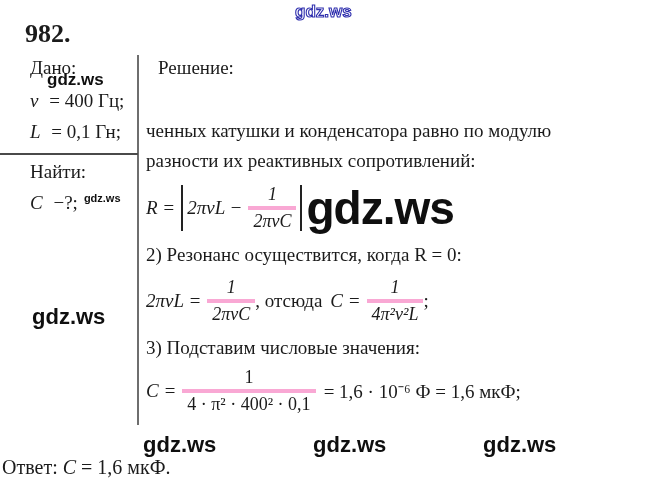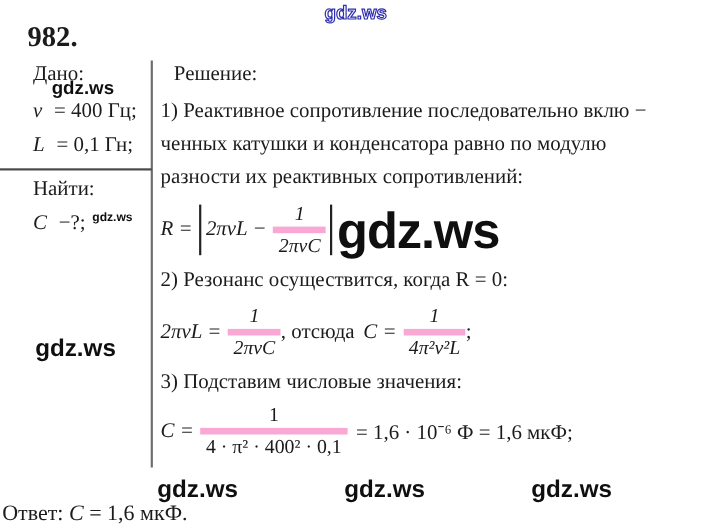--- a/index.html
+++ b/index.html
@@ -29,21 +29,21 @@
 
   
   .vline { border-left:2px solid #6e6e6e; width:0; }
   .hline { border-top:2px solid #4a4a4a; height:0; }
 
   
   .formula { display:flex; align-items:center; font-size:19px; white-space:nowrap; }
   .formula > * { flex:0 0 auto; }
   .frac { display:inline-block; text-align:center; font-size:18px; line-height:1.15; vertical-align:middle; }
   .frac .num { display:block; padding:0 5px 1px 5px; }
-  .frac .den { display:block; border-top:6px solid #f9a8d4; padding:1px 5px 0 5px;text-align:center; }
+  .frac .den { display:block; border-top:4px solid #f9a8d4; padding:1px 5px 0 5px;text-align:center; }
   .abs-bar { display:inline-block; width:0; height:46px; border-left:2px solid #222; margin:0 4px; }
   .gap-s { margin-left:6px; } .gap-m { margin-left:8px; }
 </style>
 </head>
 <body>
 
 <div class="page">
 
   <div class="abs wm-outline wm-tiny" style="left:295px; top:2px;">gdz.ws</div>
 
@@ -71,21 +71,20 @@
 
   <div class="abs txt" style="left:30px; top:192px;">
     <span class="it">C</span>
     <span class="gap-s">−?;</span><span class="wm wm-sup">gdz.ws</span>
   </div>
 
   <div class="abs wm wm-small" style="left:32px; top:304px;">gdz.ws</div>
 
   <div class="abs txt" style="left:158px; top:57px;">Решение:</div>
 
-  <div class="abs txt" style="left:146px; top:90px;">1) Реактивное сопротивление последовательно вклю −</div>
   <div class="abs txt" style="left:146px; top:120px;">ченных катушки и конденсатора равно по модулю</div>
   <div class="abs txt" style="left:146px; top:150px;">разности их реактивных сопротивлений:</div>
 
   <div class="abs formula" style="left:146px; top:184px;">
     <span class="it">R =</span>
     <span class="abs-bar gap-s"></span>
     <span class="it">2πvL −</span>
     <span class="frac it gap-s">
       <span class="num">1</span>
       <span class="den">2πvC</span>

